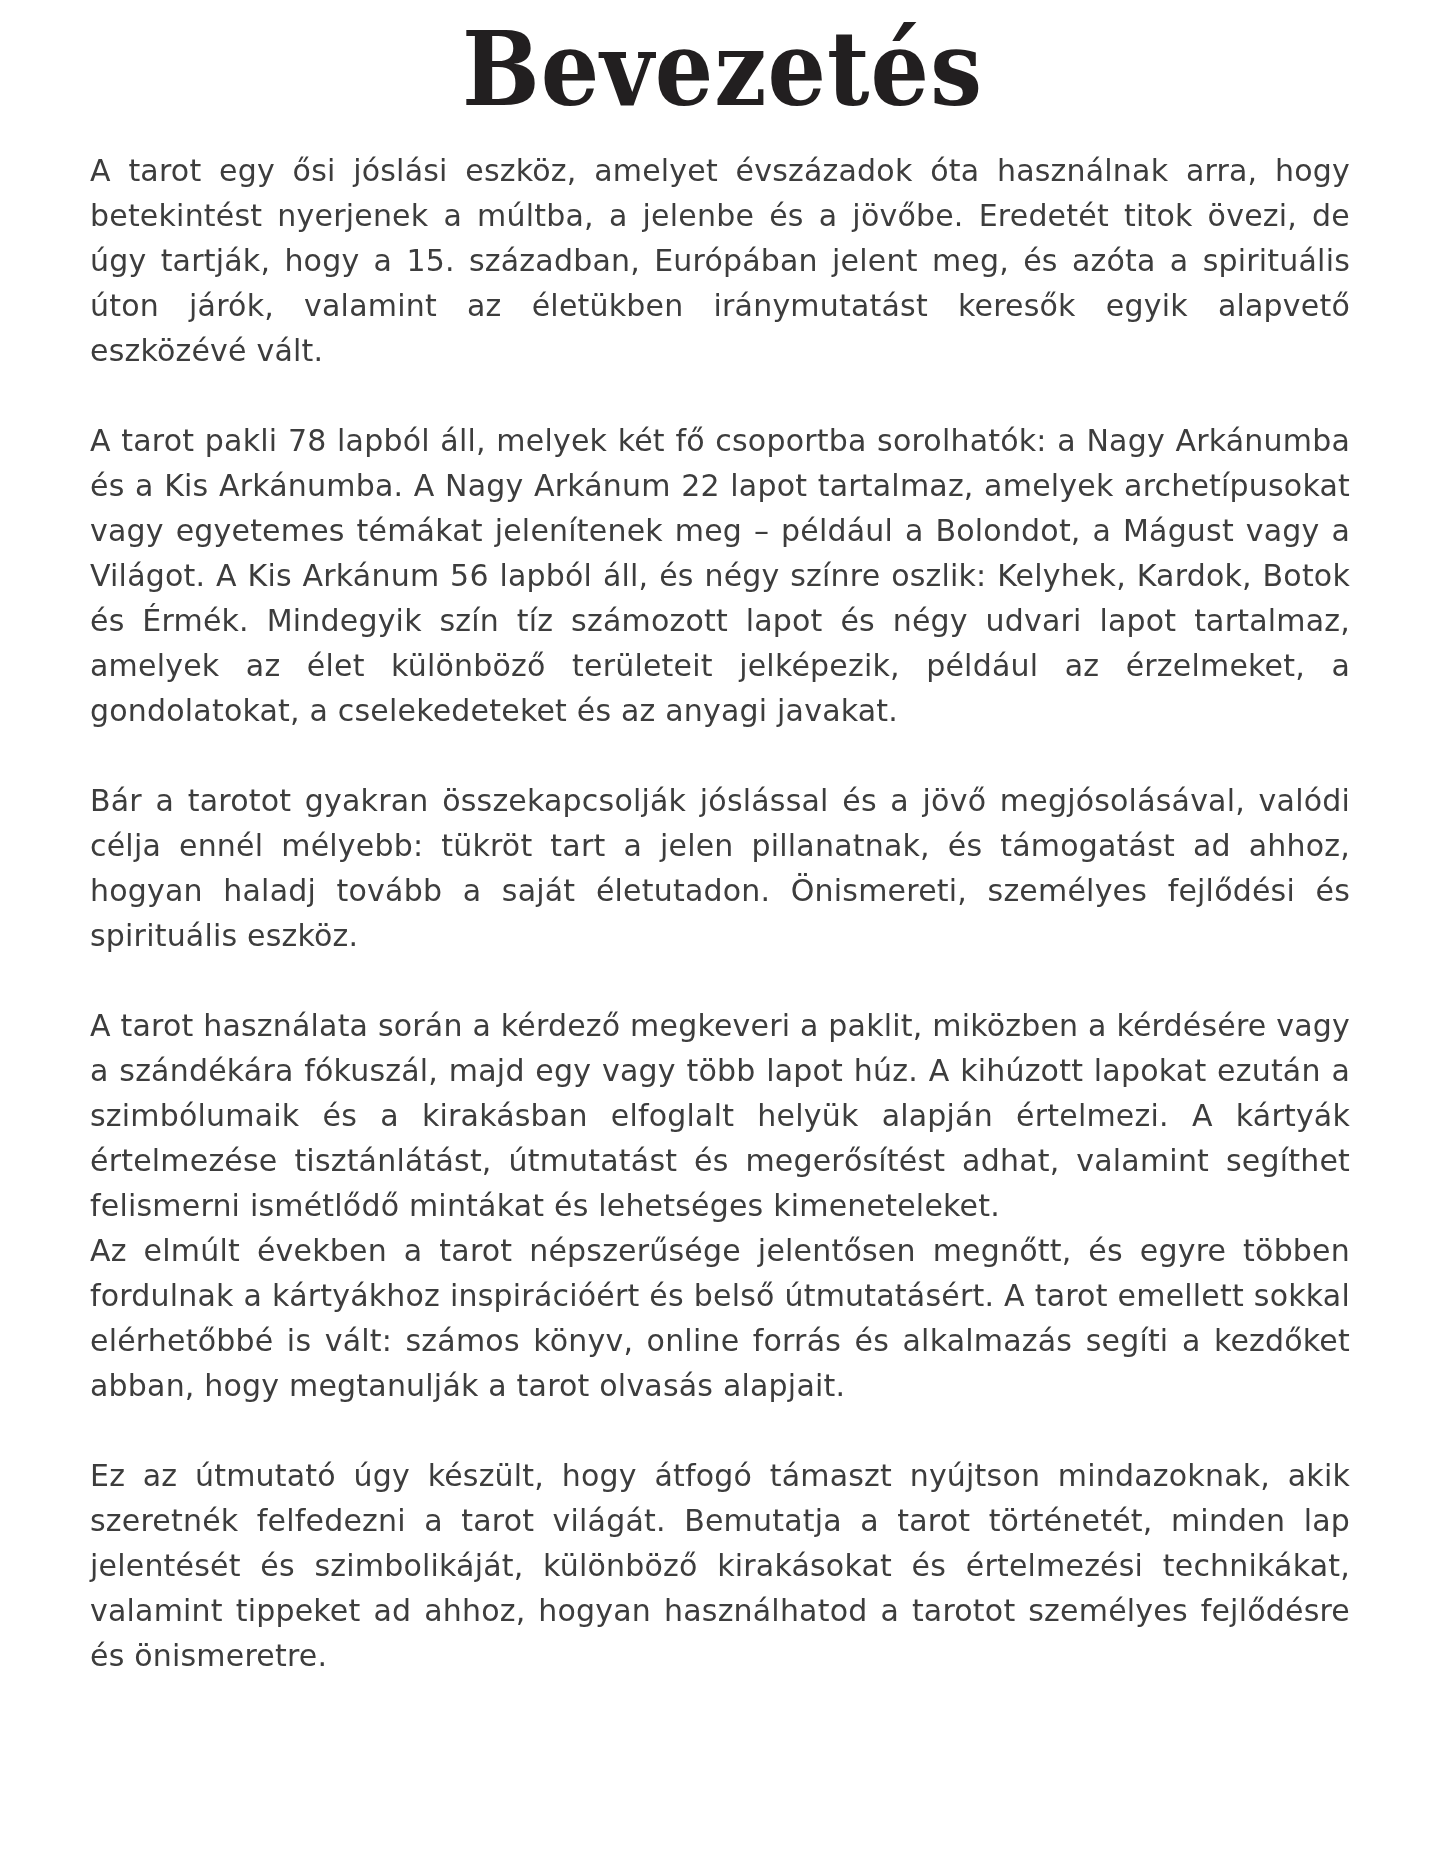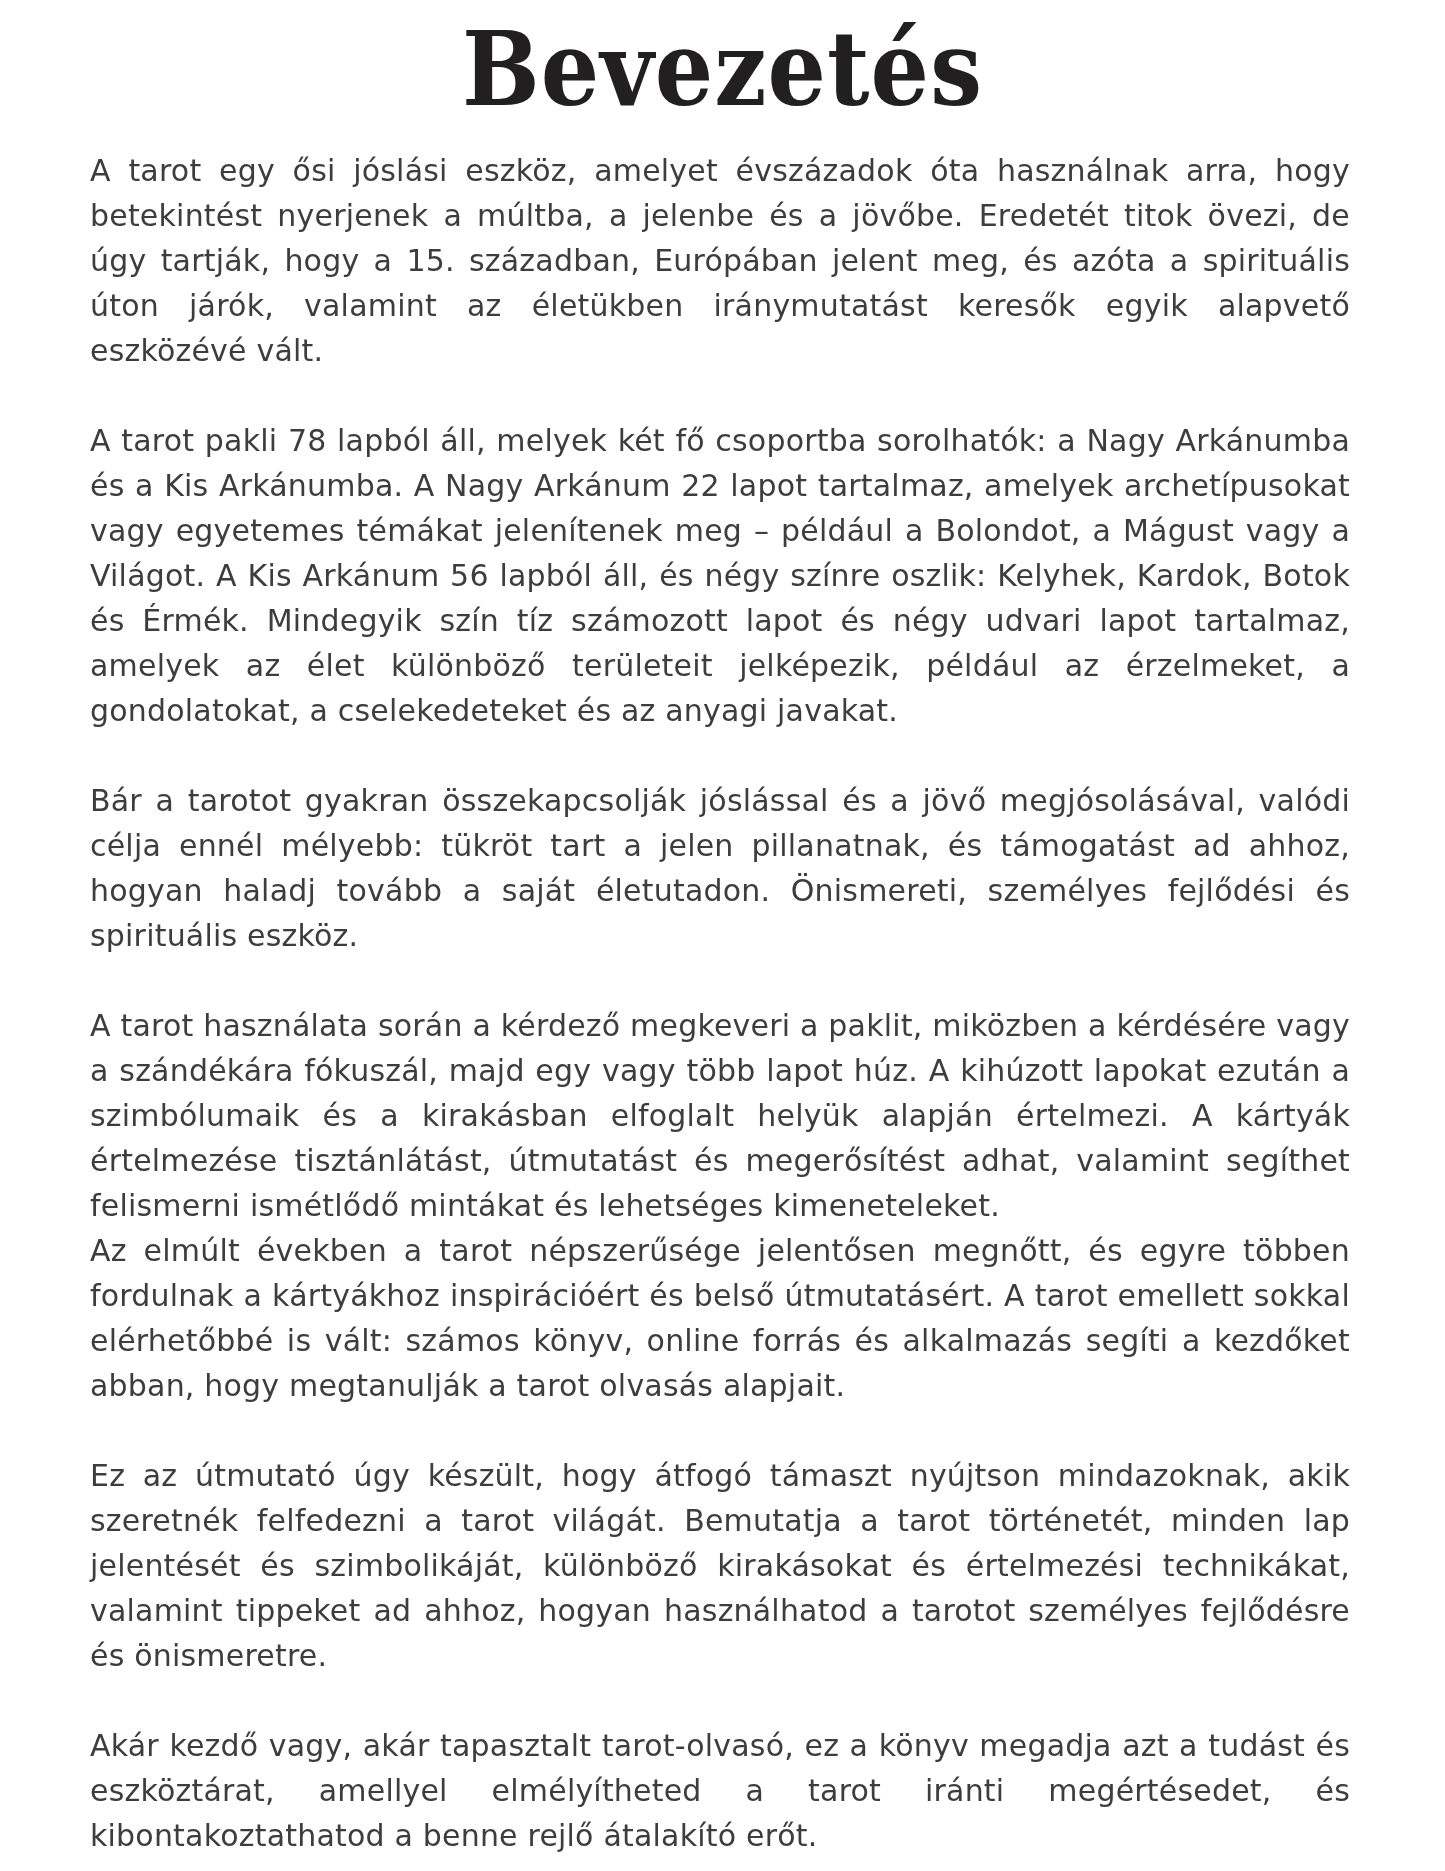--- a/index.html
+++ b/index.html
@@ -55,15 +55,14 @@
     <p>A tarot pakli 78 lapból áll, melyek két fő csoportba sorolhatók: a Nagy Arkánumba és a Kis Arkánumba. A Nagy Arkánum 22 lapot tartalmaz, amelyek archetípusokat vagy egyetemes témákat jelenítenek meg – például a Bolondot, a Mágust vagy a Világot. A Kis Arkánum 56 lapból áll, és négy színre oszlik: Kelyhek, Kardok, Botok és Érmék. Mindegyik szín tíz számozott lapot és négy udvari lapot tartalmaz, amelyek az élet különböző területeit jelképezik, például az érzelmeket, a gondolatokat, a cselekedeteket és az anyagi javakat.</p>
 
     <p>Bár a tarotot gyakran összekapcsolják jóslással és a jövő megjósolásával, valódi célja ennél mélyebb: tükröt tart a jelen pillanatnak, és támogatást ad ahhoz, hogyan haladj tovább a saját életutadon. Önismereti, személyes fejlődési és spirituális eszköz.</p>
 
     <p>A tarot használata során a kérdező megkeveri a paklit, miközben a kérdésére vagy a szándékára fókuszál, majd egy vagy több lapot húz. A kihúzott lapokat ezután a szimbólumaik és a kirakásban elfoglalt helyük alapján értelmezi. A kártyák értelmezése tisztánlátást, útmutatást és megerősítést adhat, valamint segíthet felismerni ismétlődő mintákat és lehetséges kimeneteleket.</p>
 
     <p class="no-gap">Az elmúlt években a tarot népszerűsége jelentősen megnőtt, és egyre többen fordulnak a kártyákhoz inspirációért és belső útmutatásért. A tarot emellett sokkal elérhetőbbé is vált: számos könyv, online forrás és alkalmazás segíti a kezdőket abban, hogy megtanulják a tarot olvasás alapjait.</p>
 
     <p>Ez az útmutató úgy készült, hogy átfogó támaszt nyújtson mindazoknak, akik szeretnék felfedezni a tarot világát. Bemutatja a tarot történetét, minden lap jelentését és szimbolikáját, különböző kirakásokat és értelmezési technikákat, valamint tippeket ad ahhoz, hogyan használhatod a tarotot személyes fejlődésre és önismeretre.</p>
 
-    <p>Akár kezdő vagy, akár tapasztalt tarot-olvasó, ez a könyv megadja azt a tudást és eszköztárat, amellyel elmélyítheted a tarot iránti megértésedet, és kibontakoztathatod a benne rejlő átalakító erőt.</p>
   </div>
 </div>
 
 </body></html>

